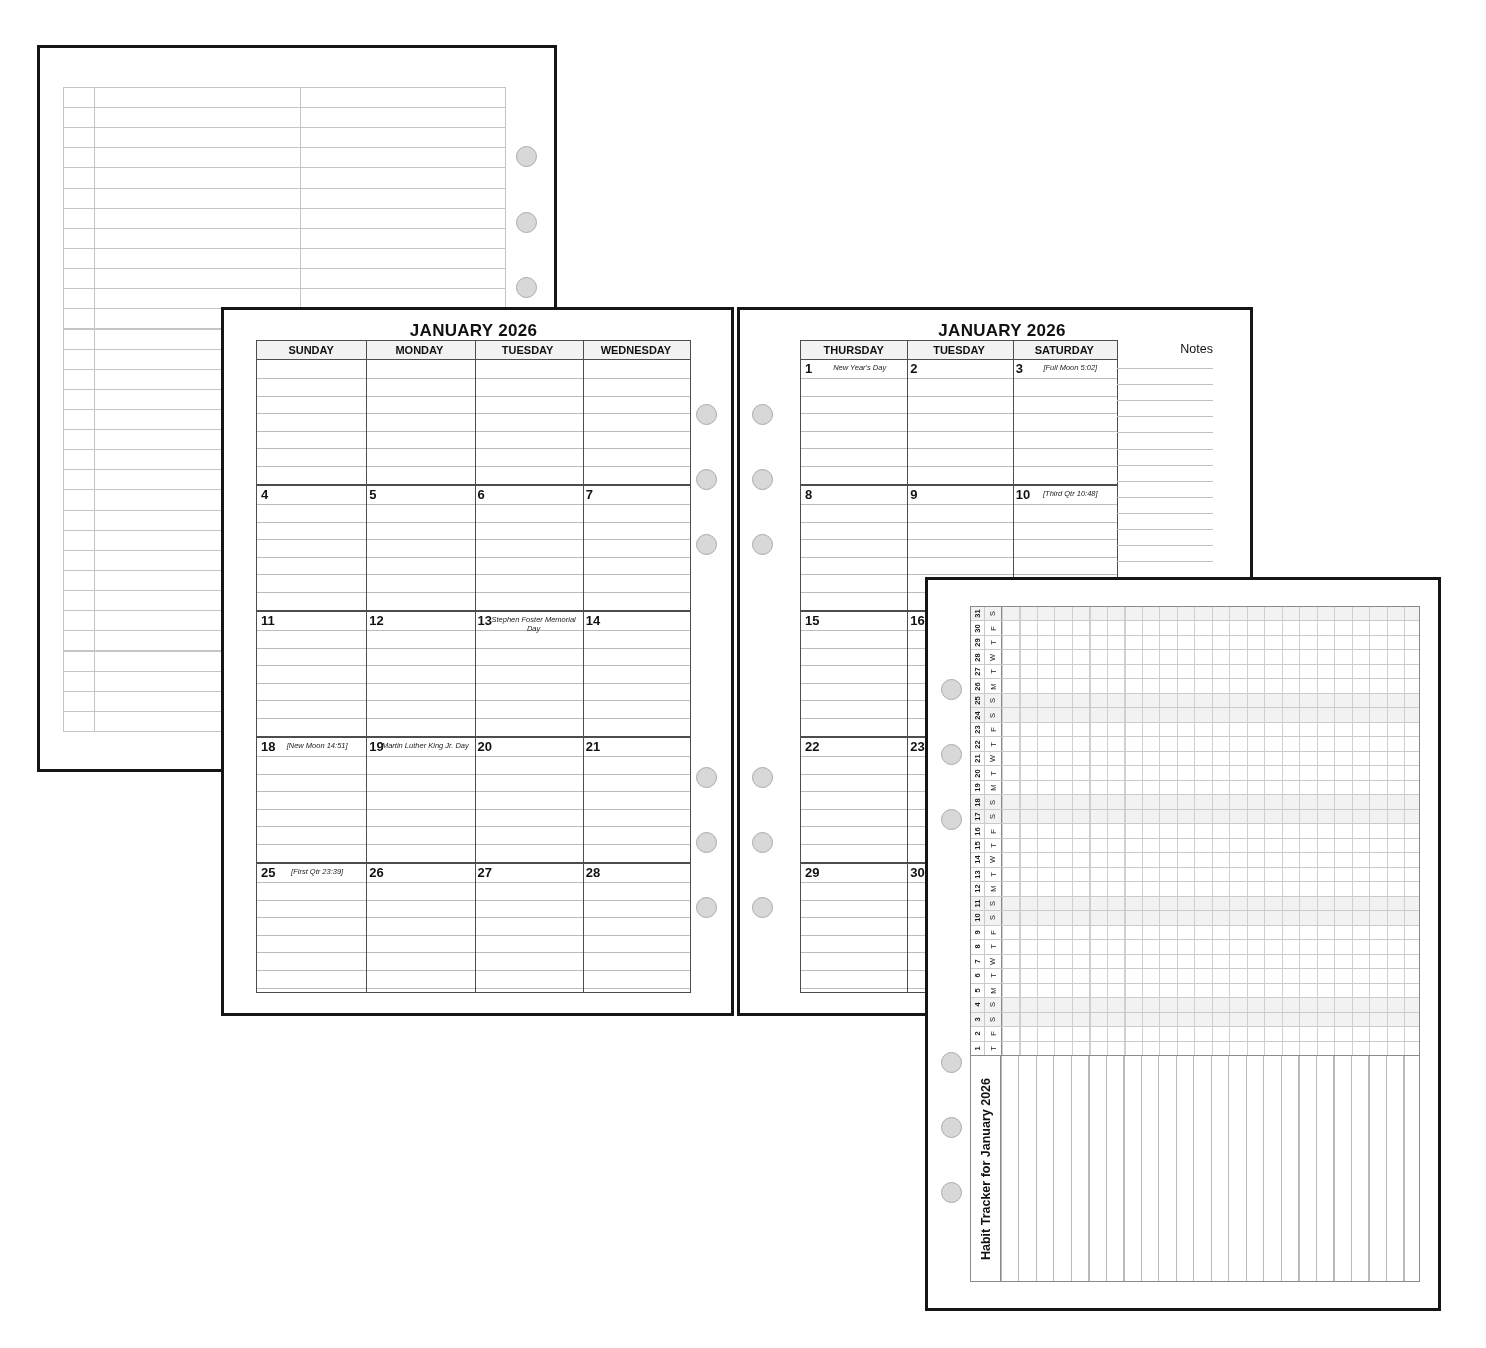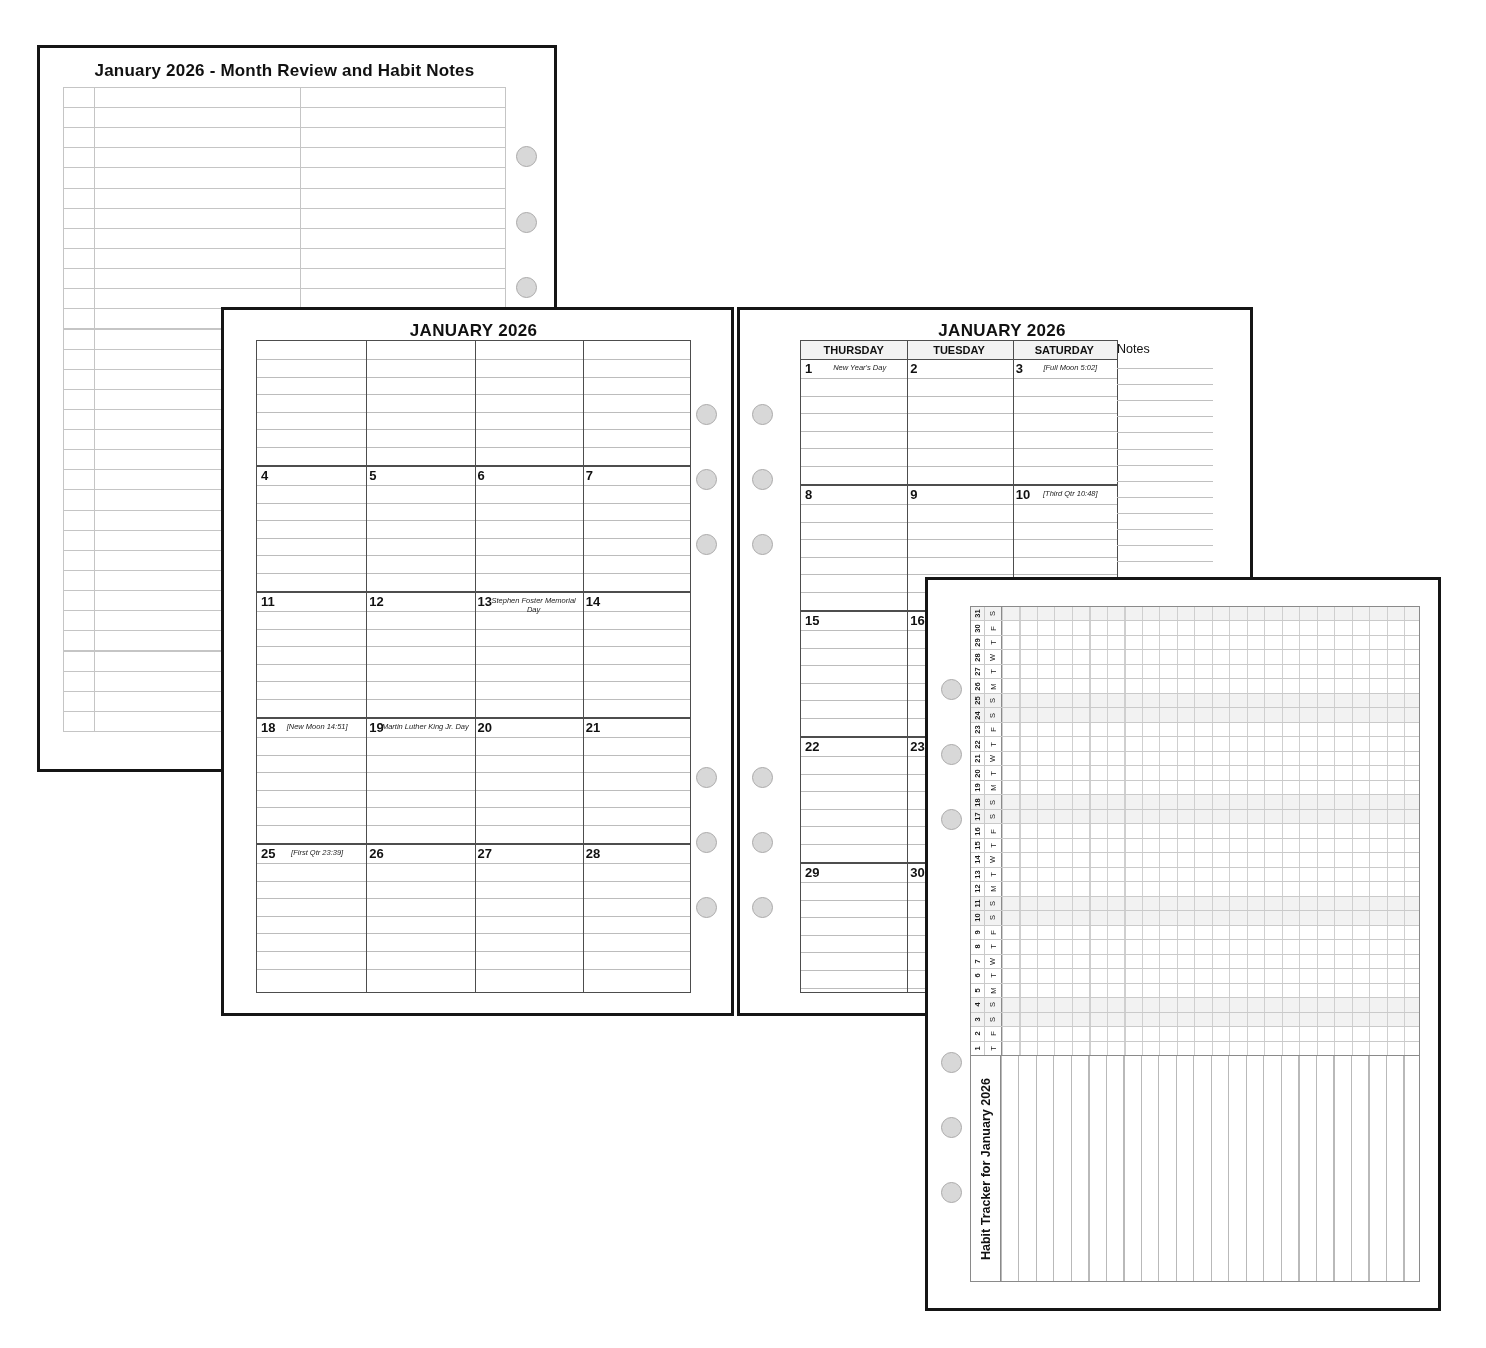--- a/index.html
+++ b/index.html
@@ -30,21 +30,21 @@
   .wk:last-child{height:128px;border-bottom:none;}
   .drow{display:flex;height:18px;border-bottom:1px solid #bcbcbc;box-sizing:content-box;}
   .dcell{flex:1;position:relative;}
   .dnum{position:absolute;left:4px;top:1px;font-size:13px;font-weight:bold;}
   .dnote{position:absolute;left:13px;right:1px;top:3px;font-size:7.5px;font-style:italic;
          text-align:center;line-height:1.2;color:#222;white-space:nowrap;}
   .dnote.wrap{white-space:normal;}
   .rules{position:absolute;left:0;right:0;top:19px;bottom:0;
          background:repeating-linear-gradient(to bottom,transparent 0 16.6px,#bcbcbc 16.6px 17.6px);}
   .cal-v{position:absolute;top:0;bottom:0;width:1px;background:#4d4d4d;}
-  .notes-label{position:absolute;text-align:left;font-size:12.5px;color:#111;}
+  .notes-label{position:absolute;text-align:right;font-size:12.5px;color:#111;}
   .notes-lines{position:absolute;
          background:repeating-linear-gradient(to bottom,#c0c0c0 0 1px,transparent 1px 16.1px);}
 
   
   #page-habit{left:925px;top:577px;width:516px;height:734px;}
   .ht-table{position:absolute;left:42px;top:26px;width:450px;height:676px;
             border:1px solid #8a8a8a;box-sizing:border-box;display:flex;flex-direction:column;}
   .ht-grid{height:448px;display:flex;flex-direction:column;border-bottom:1px solid #8a8a8a;box-sizing:content-box;}
   .hrow{flex:1;display:flex;border-bottom:1px solid #cacaca;box-sizing:border-box;}
   .hrow:last-child{border-bottom:none;}
@@ -60,35 +60,40 @@
                      font-size:12.5px;font-weight:bold;color:#111;}
   .ht-band-cells{position:absolute;left:30px;right:0;top:0;bottom:0;
                  background:repeating-linear-gradient(to right,#b9b9b9 0 1px,transparent 1px 17.5px);}
 </style>
 </head>
 <body>
 
 <div id="canvas">
 
   <div class="page" id="page-review">
-    <div class="mr-title">January 2026 - Month Review and Habit Notes</div>
     <div class="mr-table">
       <div class="mr-v" style="left:0"></div>
       <div class="mr-v" style="left:31px"></div>
       <div class="mr-v" style="left:237px"></div>
       <div class="mr-v" style="left:442px"></div>
     </div>
     <div class="hole" style="left:476px;top:98px"></div>
     <div class="hole" style="left:476px;top:164px"></div>
     <div class="hole" style="left:476px;top:229px"></div>
   </div>
 
   <div class="page" id="page-cal-left">
     <div class="cal-title" style="left:32px;width:435px">JANUARY 2026</div>
     <div class="cal-table" style="left:32px;width:435px;height:653px">
+      <div class="cal-head">
+        <span>SUNDAY</span>
+        <span>MONDAY</span>
+        <span>TUESDAY</span>
+        <span>WEDNESDAY</span>
+      </div>
       <div id="cal-left-body">
           <div class="wk">
             <div class="drow">
               <div class="dcell">
                 <span class="dnum"></span>
                 <span class="dnote"></span>
               </div>
               <div class="dcell">
                 <span class="dnum"></span>
                 <span class="dnote"></span>

